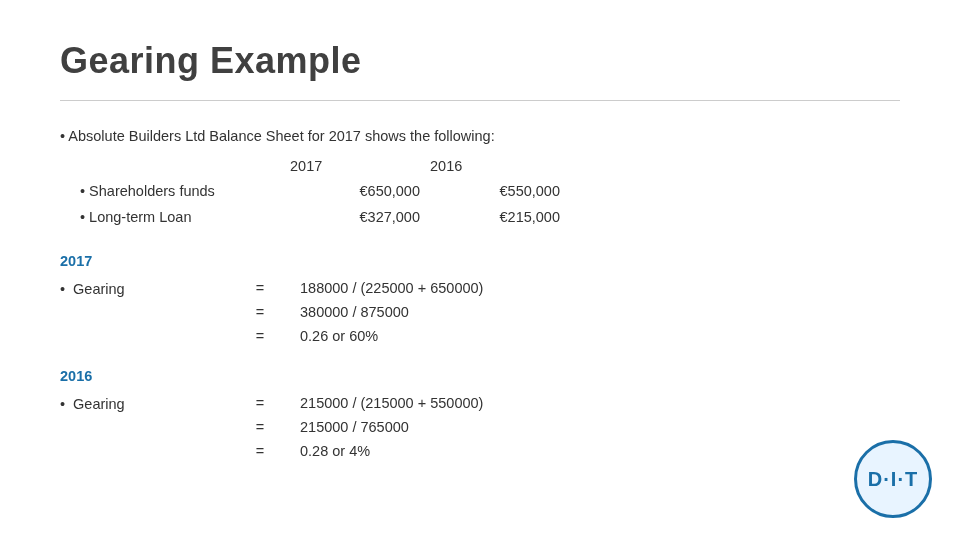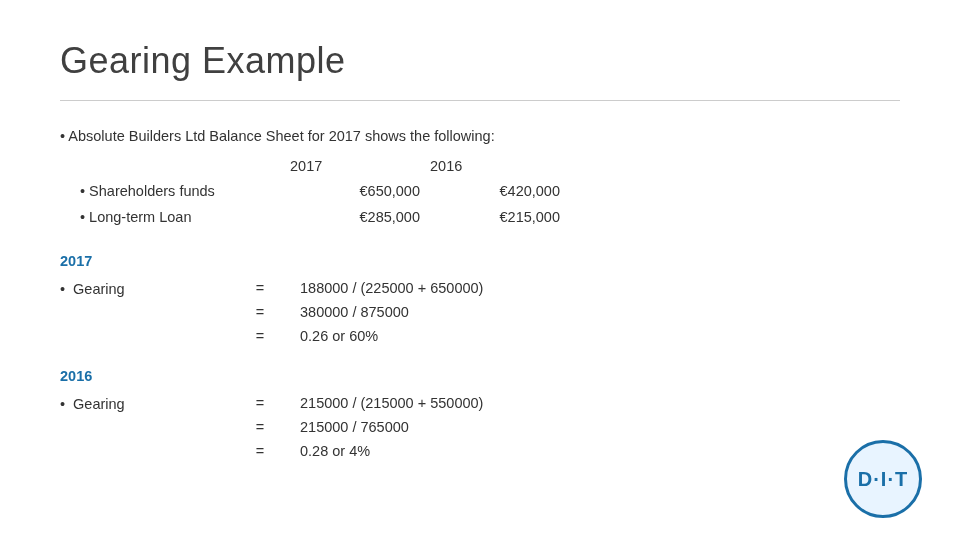--- a/index.html
+++ b/index.html
@@ -20,21 +20,21 @@
     .slide {
       width: 960px;
       height: 540px;
       background: #ffffff;
       padding: 40px 60px 40px 60px;
       position: relative;
     }
 
     .title {
       font-size: 36px;
-      font-weight: 400;
+      font-weight: 700;
       color: #404040;
       margin-bottom: 18px;
       letter-spacing: 0.5px;
     }
 
     .divider {
       border: none;
       border-top: 1.5px solid #cccccc;
       margin-bottom: 20px;
     }
@@ -127,21 +127,21 @@
       text-align: center;
     }
 
     .calc-value {
       margin-left: 20px;
     }
 
     .logo {
       position: absolute;
       bottom: 20px;
-      right: 36px;
+      right: 26px;
       width: 80px;
       height: 80px;
     }
 
     .logo-circle {
       width: 78px;
       height: 78px;
       border-radius: 50%;
       border: 3px solid #1a6fa8;
       display: flex;
@@ -194,28 +194,28 @@
             <td class="year-header">2016</td>
           </tr>
         </thead>
         <tbody>
           <tr>
             <td class="label-col">
               <span>• </span>
               <span>Shareholders funds</span>
             </td>
             <td class="val-col">€650,000</td>
-            <td class="val-col">€420,000</td>
+            <td class="val-col">€550,000</td>
           </tr>
           <tr>
             <td class="label-col">
               <span>• </span>
               <span>Long-term Loan</span>
             </td>
-            <td class="val-col">€285,000</td>
+            <td class="val-col">€327,000</td>
             <td class="val-col">€215,000</td>
           </tr>
         </tbody>
       </table>
     </div>
 
     <div class="section-year">2017</div>
 
     <div class="calc-block">
       <div class="calc-label">

